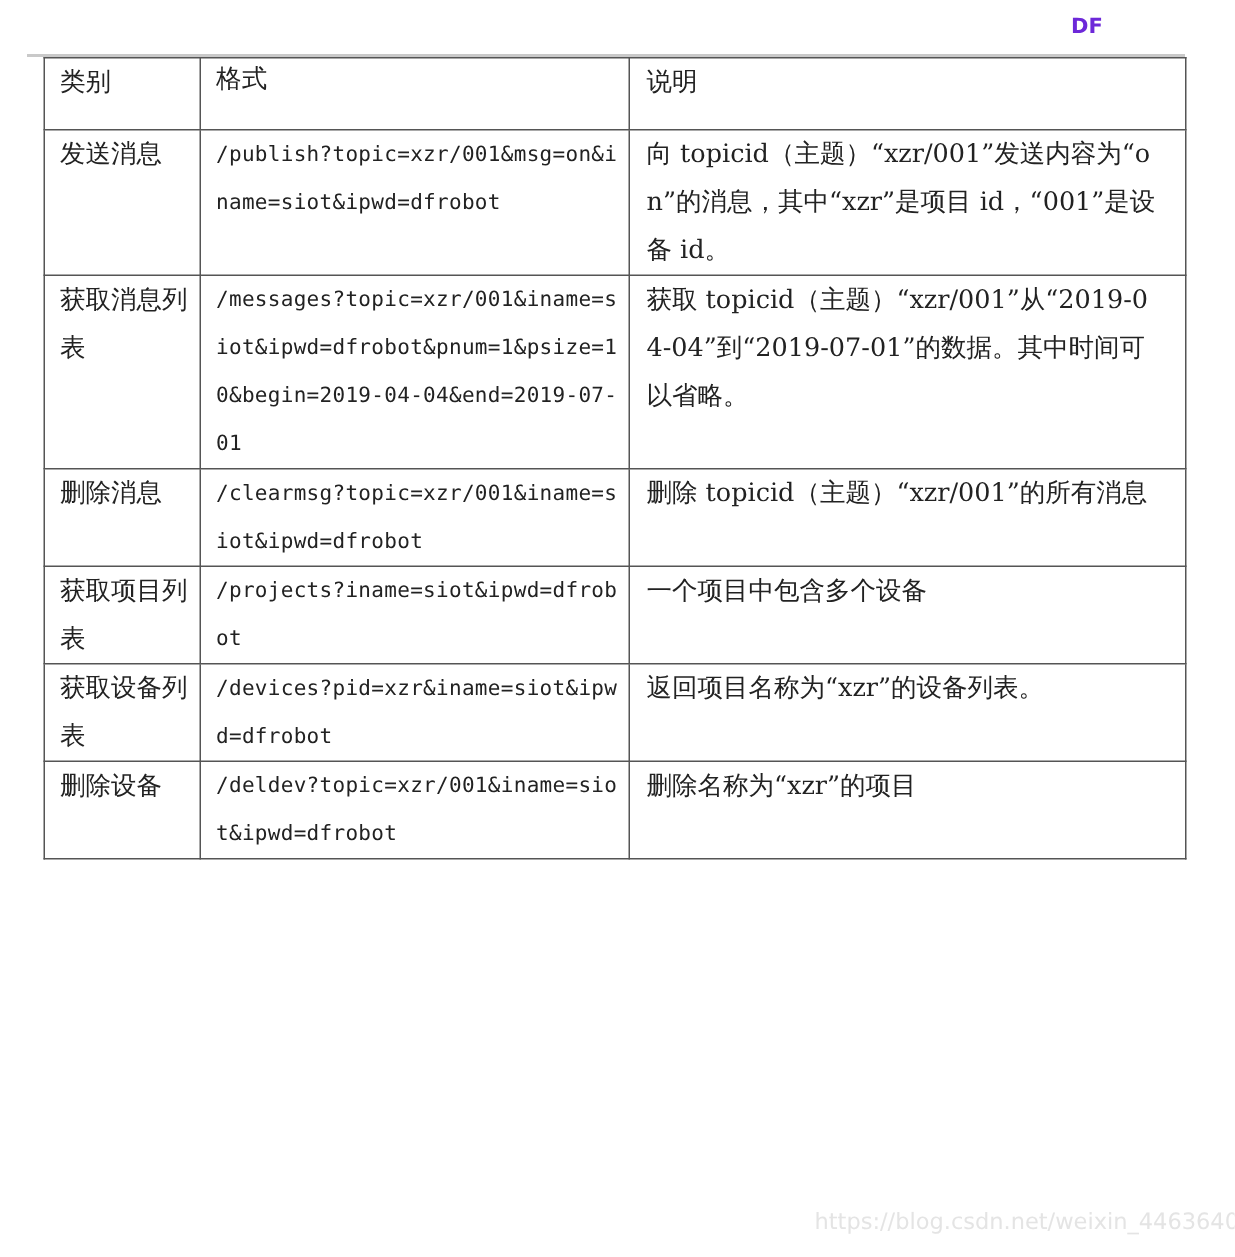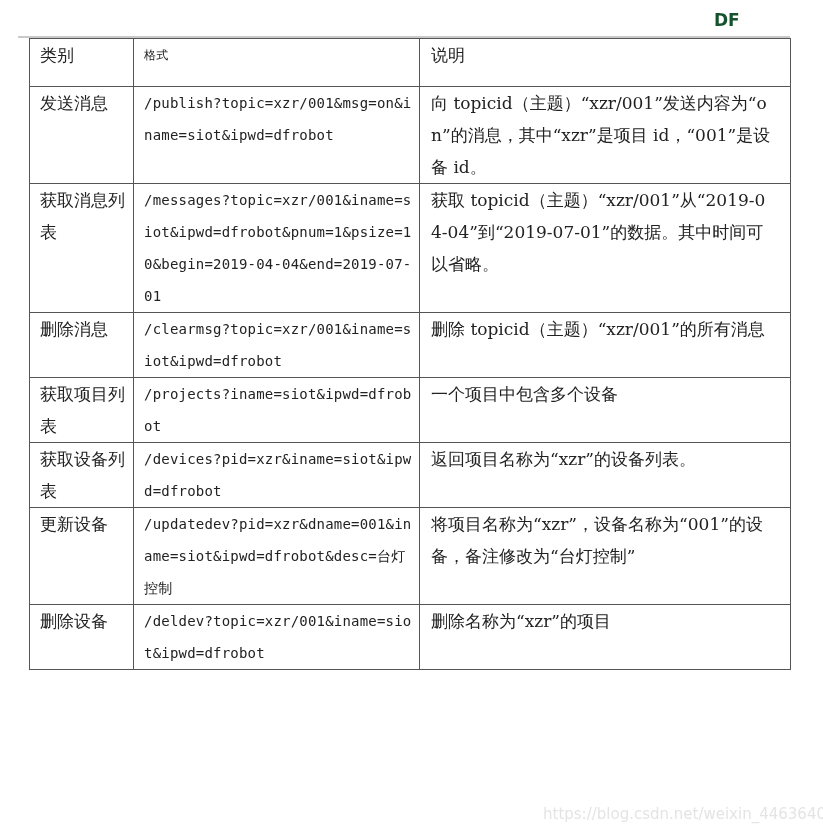--- a/index.html
+++ b/index.html
@@ -4,21 +4,21 @@
 <style>
   html, body { margin:0; padding:0; }
   body {
     width:823px; height:838px; background:#ffffff; position:relative; overflow:hidden;
     font-family: "DejaVu Serif", "Liberation Serif", serif;
     color:#222;
   }
   .logo {
     position:absolute; left:714px; top:10px;
     font-family:"DejaVu Sans", "Liberation Sans", sans-serif;
-    font-weight:bold; font-size:17px; color:#14532d; letter-spacing:0px;
+    font-weight:bold; font-size:14px; color:#6d28d9; letter-spacing:0px;
   }
   .top-strip {
     position:absolute; left:18px; top:36px; width:772px; height:2px; background:#c9c9c9;
   }
   table {
     position:absolute; left:29px; top:38px;
     border-collapse:collapse; table-layout:fixed; width:762px;
   }
   td {
     border:1px solid #555;
@@ -42,21 +42,21 @@
 </head>
 <body>
 
 <div class="logo">DF</div>
 <div class="top-strip"></div>
 
 <table>
   <tbody id="tbody">
     <tr class="h" style="height:48px">
       <td class="c1">类别</td>
-      <td class="c2" style="font-family:Liberation Sans, sans-serif;font-size:12px">格式</td>
+      <td class="c2" style="font-family:Liberation Mono, monospace;font-size:17px">格式</td>
       <td class="c3">说明</td>
     </tr>
   <tr style="height: 93px;">
         <td class="c1">发送消息</td>
         <td class="c2">/publish?topic=xzr/001&amp;msg=on&amp;iname=siot&amp;ipwd=dfrobot</td>
         <td class="c3">向 topicid（主题）“xzr/001”发送内容为“on”的消息，其中“xzr”是项目 id，“001”是设备 id。</td>
       </tr>
       <tr style="height: 127px;">
         <td class="c1">获取消息列表</td>
         <td class="c2">/messages?topic=xzr/001&amp;iname=siot&amp;ipwd=dfrobot&amp;pnum=1&amp;psize=10&amp;begin=2019-04-04&amp;end=2019-07-01</td>
@@ -70,25 +70,20 @@
       <tr style="height: 63px;">
         <td class="c1">获取项目列表</td>
         <td class="c2">/projects?iname=siot&amp;ipwd=dfrobot</td>
         <td class="c3">一个项目中包含多个设备</td>
       </tr>
       <tr style="height: 63px; margin-top: 12px;">
         <td class="c1">获取设备列表</td>
         <td class="c2">/devices?pid=xzr&amp;iname=siot&amp;ipwd=dfrobot</td>
         <td class="c3">返回项目名称为“xzr”的设备列表。</td>
       </tr>
-      <tr style="height: 94px;">
-        <td class="c1">更新设备</td>
-        <td class="c2">/updatedev?pid=xzr&amp;dname=001&amp;iname=siot&amp;ipwd=dfrobot&amp;desc=台灯控制</td>
-        <td class="c3">将项目名称为“xzr”，设备名称为“001”的设备，备注修改为“台灯控制”</td>
-      </tr>
       <tr style="height: 64px;">
         <td class="c1">删除设备</td>
         <td class="c2">/deldev?topic=xzr/001&amp;iname=siot&amp;ipwd=dfrobot</td>
         <td class="c3">删除名称为“xzr”的项目</td>
       </tr>
     </tbody>
 </table>
 
 <div class="watermark">https://blog.csdn.net/weixin_44636409</div>
 

